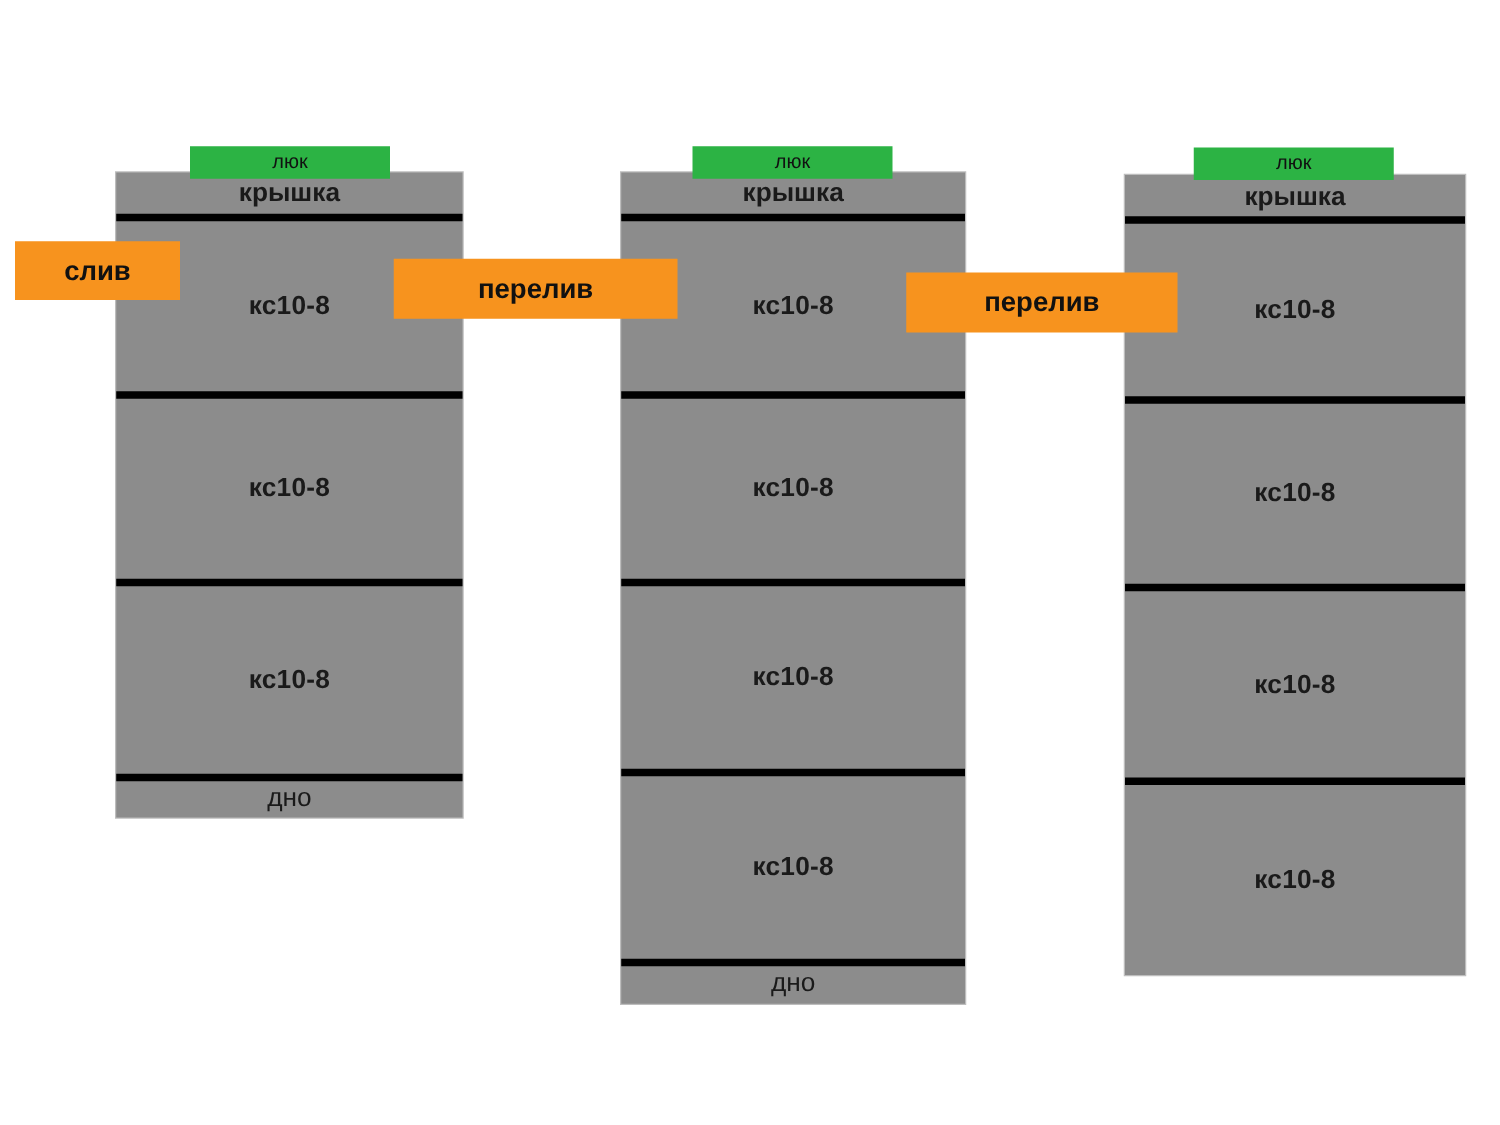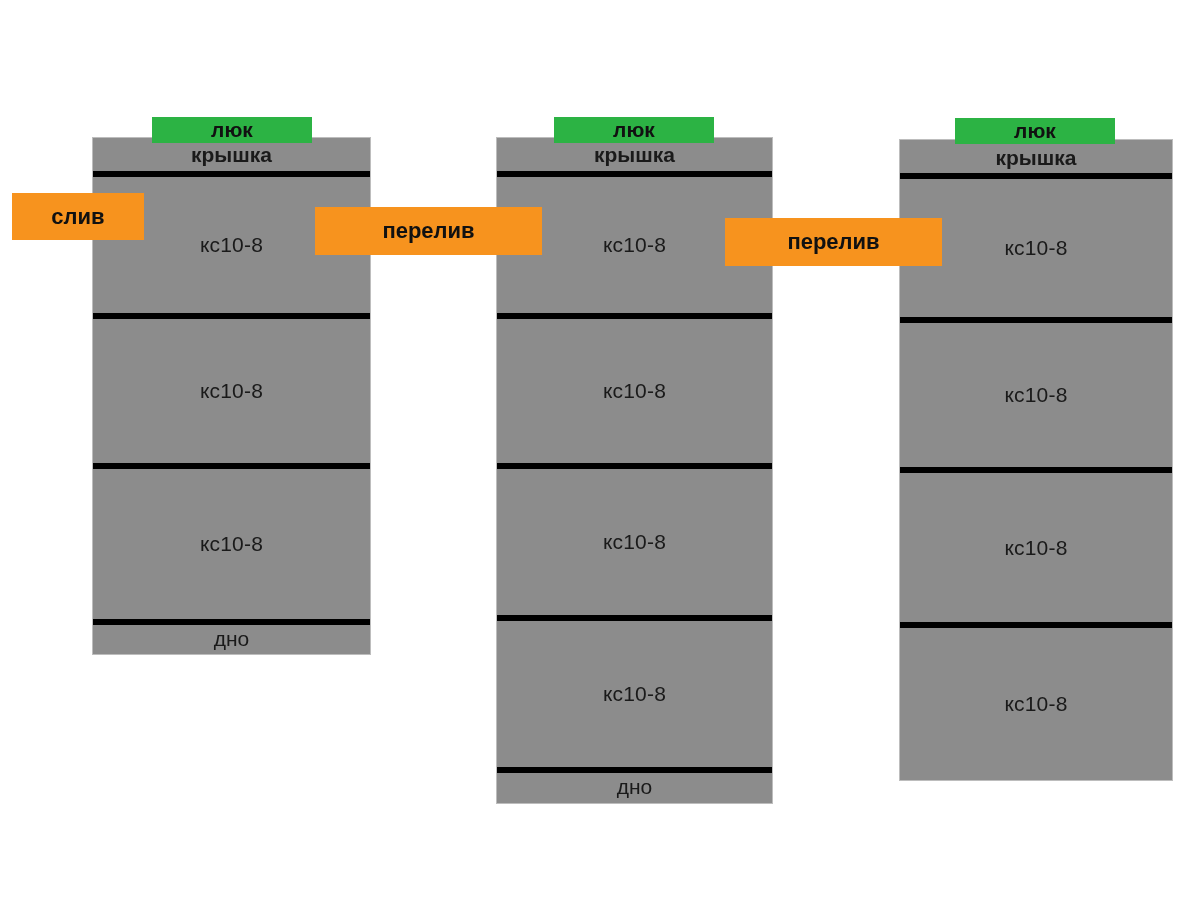--- a/index.html
+++ b/index.html
@@ -31,21 +31,21 @@
     position: absolute;
     left: 0;
     right: 0;
     display: flex;
     align-items: center;
     justify-content: center;
     box-sizing: border-box;
   }
   .ring-label {
     font-size: 21px;
-    font-weight: normal;
+    font-weight: bold;
     color: #1a1a1a;
     letter-spacing: 0.2px;
     white-space: nowrap;
   }
   
   .seam {
     position: absolute;
     left: 0;
     right: 0;
     height: 6px;
@@ -75,22 +75,22 @@
     white-space: nowrap;
   }
 
   
   .hatch {
     position: absolute;
     background: #2cb344;
     display: flex;
     align-items: center;
     justify-content: center;
-    font-size: 21px;
-    font-weight: bold;
+    font-size: 16px;
+    font-weight: normal;
     color: #111111;
     white-space: nowrap;
     z-index: 6;
   }
 
   
   .pipe {
     position: absolute;
     background: #f7931e;
     display: flex;

